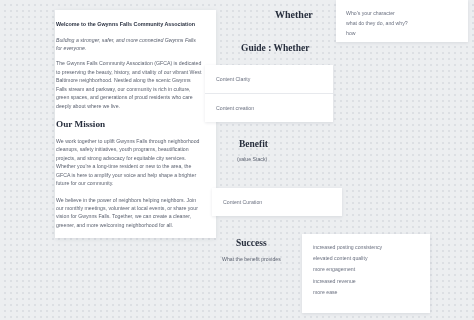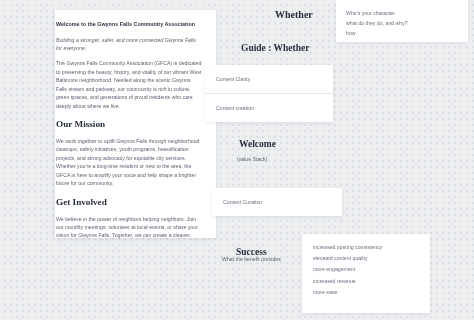--- a/index.html
+++ b/index.html
@@ -112,21 +112,21 @@
     font-size: 9.5px;
   }
   #heading-benefit {
     left: 239px; top: 139px;
     font-size: 9.5px;
   }
   #sub-benefit {
     left: 237px; top: 156px;
   }
   #heading-success {
-    left: 236px; top: 247px;
+    left: 236px; top: 238px;
     font-size: 9.5px;
   }
   #sub-success {
     left: 222px; top: 256px;
   }
 
   .card {
     position: absolute;
     background: #ffffff;
     box-shadow: 0 1px 3px rgba(40,48,70,0.10);
@@ -186,36 +186,35 @@
 
     <div class="doc-title">Welcome to the Gwynns Falls Community Association</div>
 
     <div class="doc-lede">Building a stronger, safer, and more connected Gwynns Falls for everyone.</div>
 
     <div class="doc-para">The Gwynns Falls Community Association (GFCA) is dedicated to preserving the beauty, history, and vitality of our vibrant West Baltimore neighborhood. Nestled along the scenic Gwynns Falls stream and parkway, our community is rich in culture, green spaces, and generations of proud residents who care deeply about where we live.</div>
 
     <div class="doc-h2">Our Mission</div>
     <div class="doc-para">We work together to uplift Gwynns Falls through neighborhood cleanups, safety initiatives, youth programs, beautification projects, and strong advocacy for equitable city services. Whether you're a long-time resident or new to the area, the GFCA is here to amplify your voice and help shape a brighter future for our community.</div>
 
-    <div class="doc-h2">Get Involved</div>
     <div class="doc-para">We believe in the power of neighbors helping neighbors. Join our monthly meetings, volunteer at local events, or share your vision for Gwynns Falls. Together, we can create a cleaner, greener, and more welcoming neighborhood for all.</div>
 
     <ul class="doc-list">
       <li>
         <span class="bullet">•</span><b>Community Advocacy</b><span>: We represent Gwynns Falls in citywide conversations about public safety, housing, and infrastructure.</span>
       </li>
 
     </ul>
 
   </div>
 </div>
 
 <div class="board-heading" id="heading-header">Whether</div>
 <div class="board-heading" id="heading-guide">Guide : Whether</div>
-<div class="board-heading" id="heading-benefit">Welcome</div>
+<div class="board-heading" id="heading-benefit">Benefit</div>
 <div class="board-sub" id="sub-benefit">(value Stack)</div>
 <div class="board-heading" id="heading-success">Success</div>
 <div class="board-sub" id="sub-success">What the benefit provides</div>
 
 <div class="card" id="card-persona">
   <div class="line">Who's your character</div>
   <div class="line">what do they do, and why?</div>
   <div class="line">how</div>
 </div>
 

